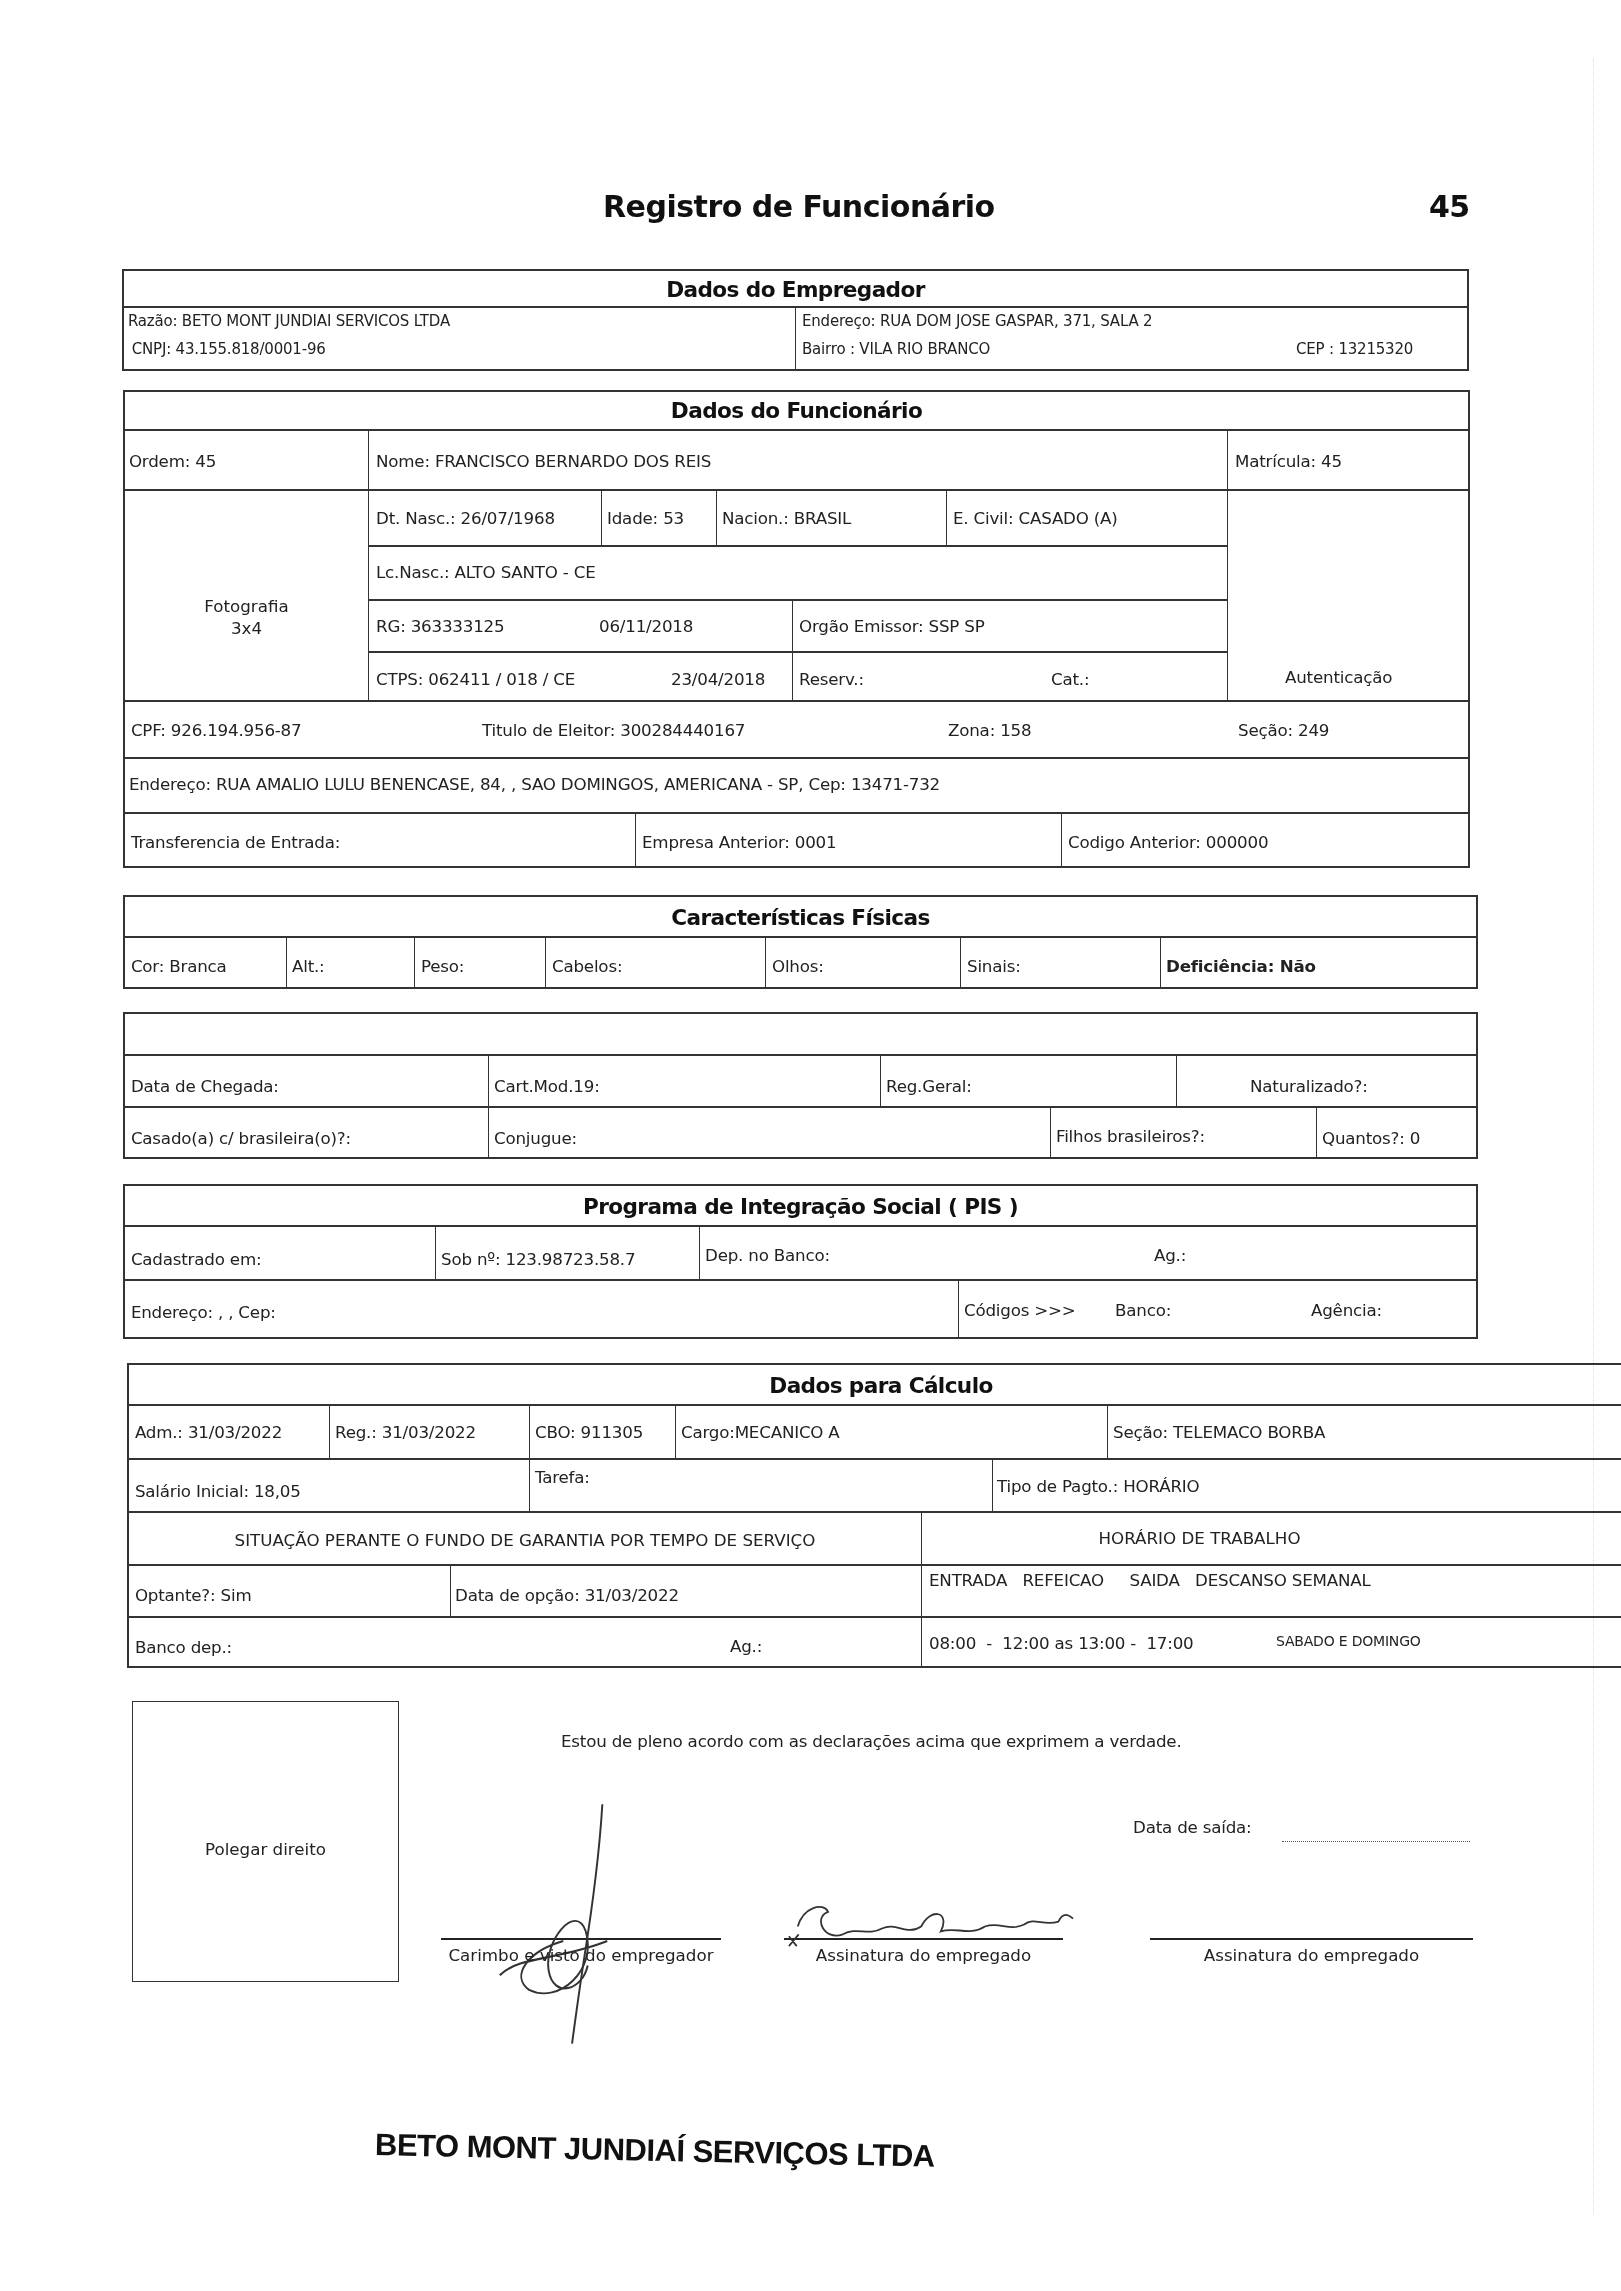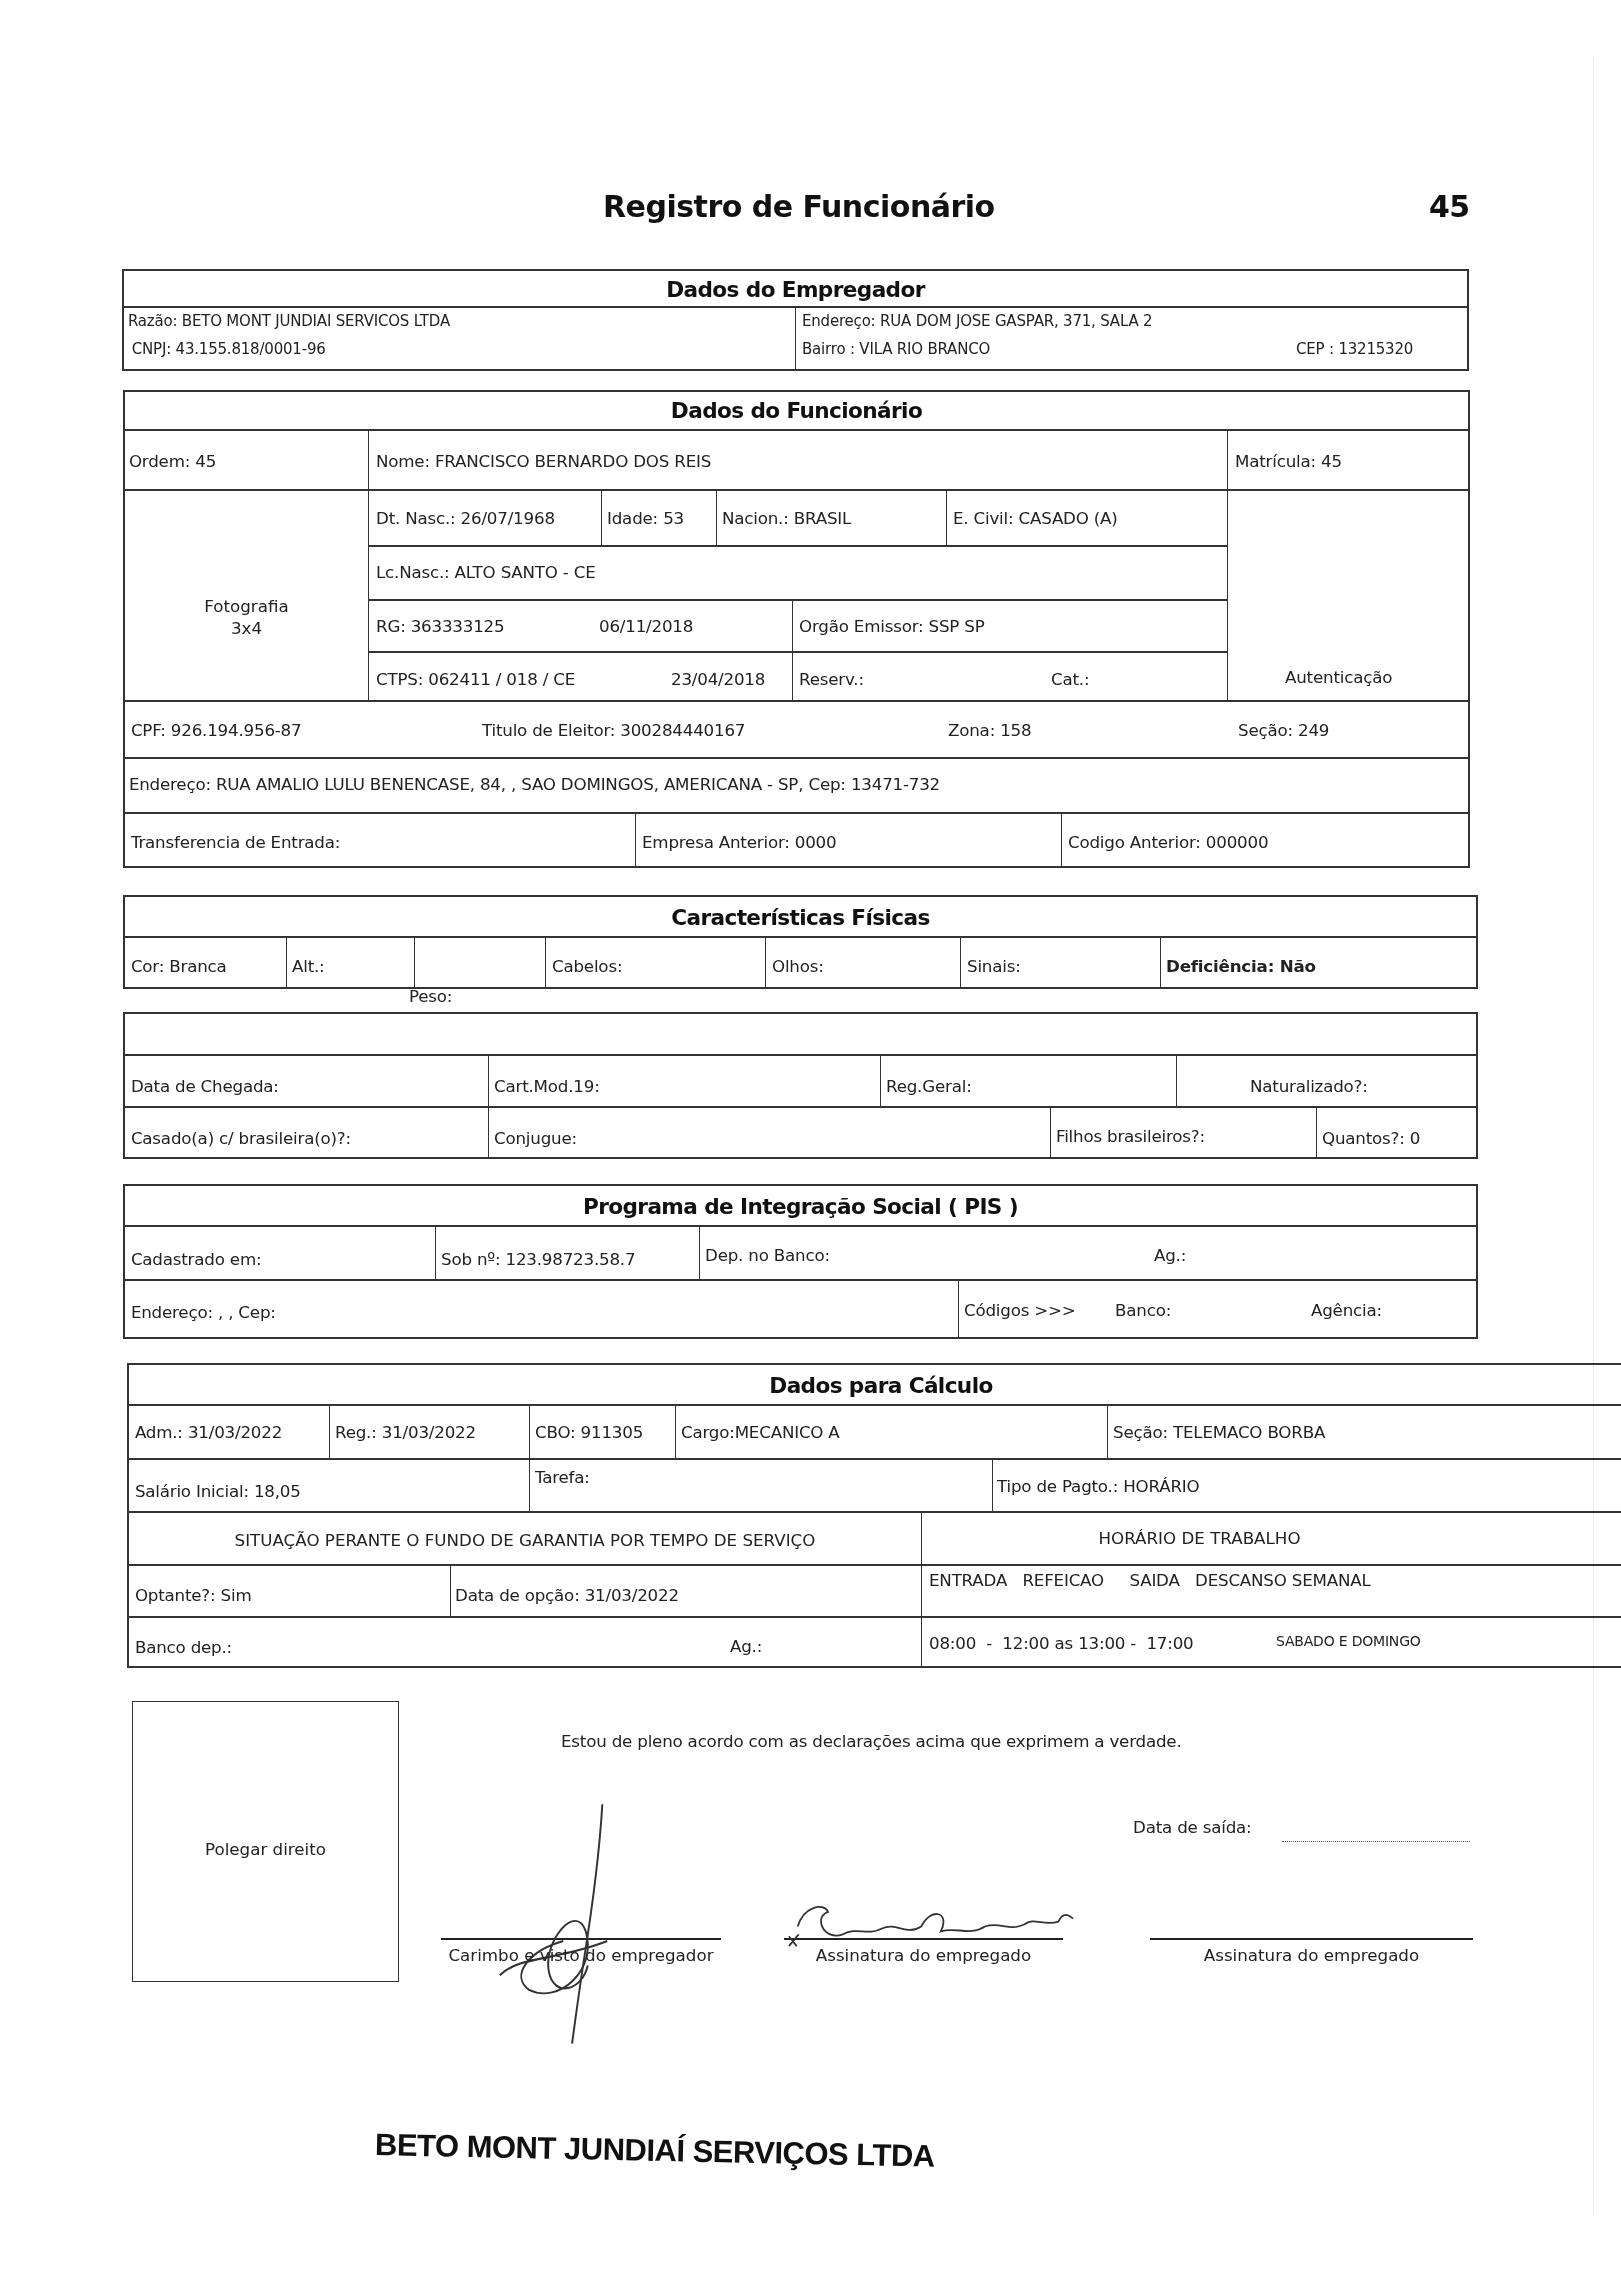--- a/index.html
+++ b/index.html
@@ -84,37 +84,37 @@
   <div class="t" style="left:357px; top:328px;">Titulo de Eleitor: 300284440167</div>
   <div class="t" style="left:823px; top:328px;">Zona: 158</div>
   <div class="t" style="left:1113px; top:328px;">Seção: 249</div>
   <div class="hline" style="left:0; right:0; top:365px;"></div>
 
   <div class="t" style="left:3.9px; top:382px;">Endereço: RUA AMALIO LULU BENENCASE, 84, , SAO DOMINGOS, AMERICANA - SP, Cep: 13471-732</div>
   <div class="hline" style="left:0; right:0; top:420px;"></div>
 
   <div class="t" style="left:5.9px; top:440px;">Transferencia de Entrada:</div>
   <div class="vline" style="left:510px; top:420px; bottom:0;"></div>
-  <div class="t" style="left:517px; top:440px;">Empresa Anterior: 0000</div>
+  <div class="t" style="left:517px; top:440px;">Empresa Anterior: 0001</div>
   <div class="vline" style="left:936px; top:420px; bottom:0;"></div>
   <div class="t" style="left:943px; top:440px;">Codigo Anterior:  000000</div>
 </div>
 
 <div class="box" style="left:123px; top:895px; width:1355px; height:94px;">
   <div class="sec-title" style="top:7.8px;">Características Físicas</div>
   <div class="hline" style="left:0; right:0; top:39px;"></div>
   <div class="vline" style="left:161px; top:40px; bottom:0;"></div>
   <div class="vline" style="left:289px; top:40px; bottom:0;"></div>
   <div class="vline" style="left:420px; top:40px; bottom:0;"></div>
   <div class="vline" style="left:640px; top:40px; bottom:0;"></div>
   <div class="vline" style="left:835px; top:40px; bottom:0;"></div>
   <div class="vline" style="left:1035px; top:40px; bottom:0;"></div>
   <div class="t" style="left:5.9px; top:59px;">Cor: Branca</div>
   <div class="t" style="left:167px; top:59px;">Alt.:</div>
-  <div class="t" style="left:284px; top:59px;margin-top:30px;">Peso:</div>
+  <div class="t" style="left:296px; top:59px;">Peso:</div>
   <div class="t" style="left:427px; top:59px;">Cabelos:</div>
   <div class="t" style="left:647px; top:59px;">Olhos:</div>
   <div class="t" style="left:842px; top:59px;">Sinais:</div>
   <div class="t" style="left:1041px; top:59px;font-weight:bold;">Deficiência: Não</div>
 </div>
 
 <div class="box" style="left:123px; top:1012px; width:1355px; height:147px;">
   <div class="hline" style="left:0; right:0; top:40px;"></div>
   <div class="vline" style="left:363px; top:41px; bottom:0;"></div>
   <div class="vline" style="left:755px; top:41px; height:51px;"></div>

